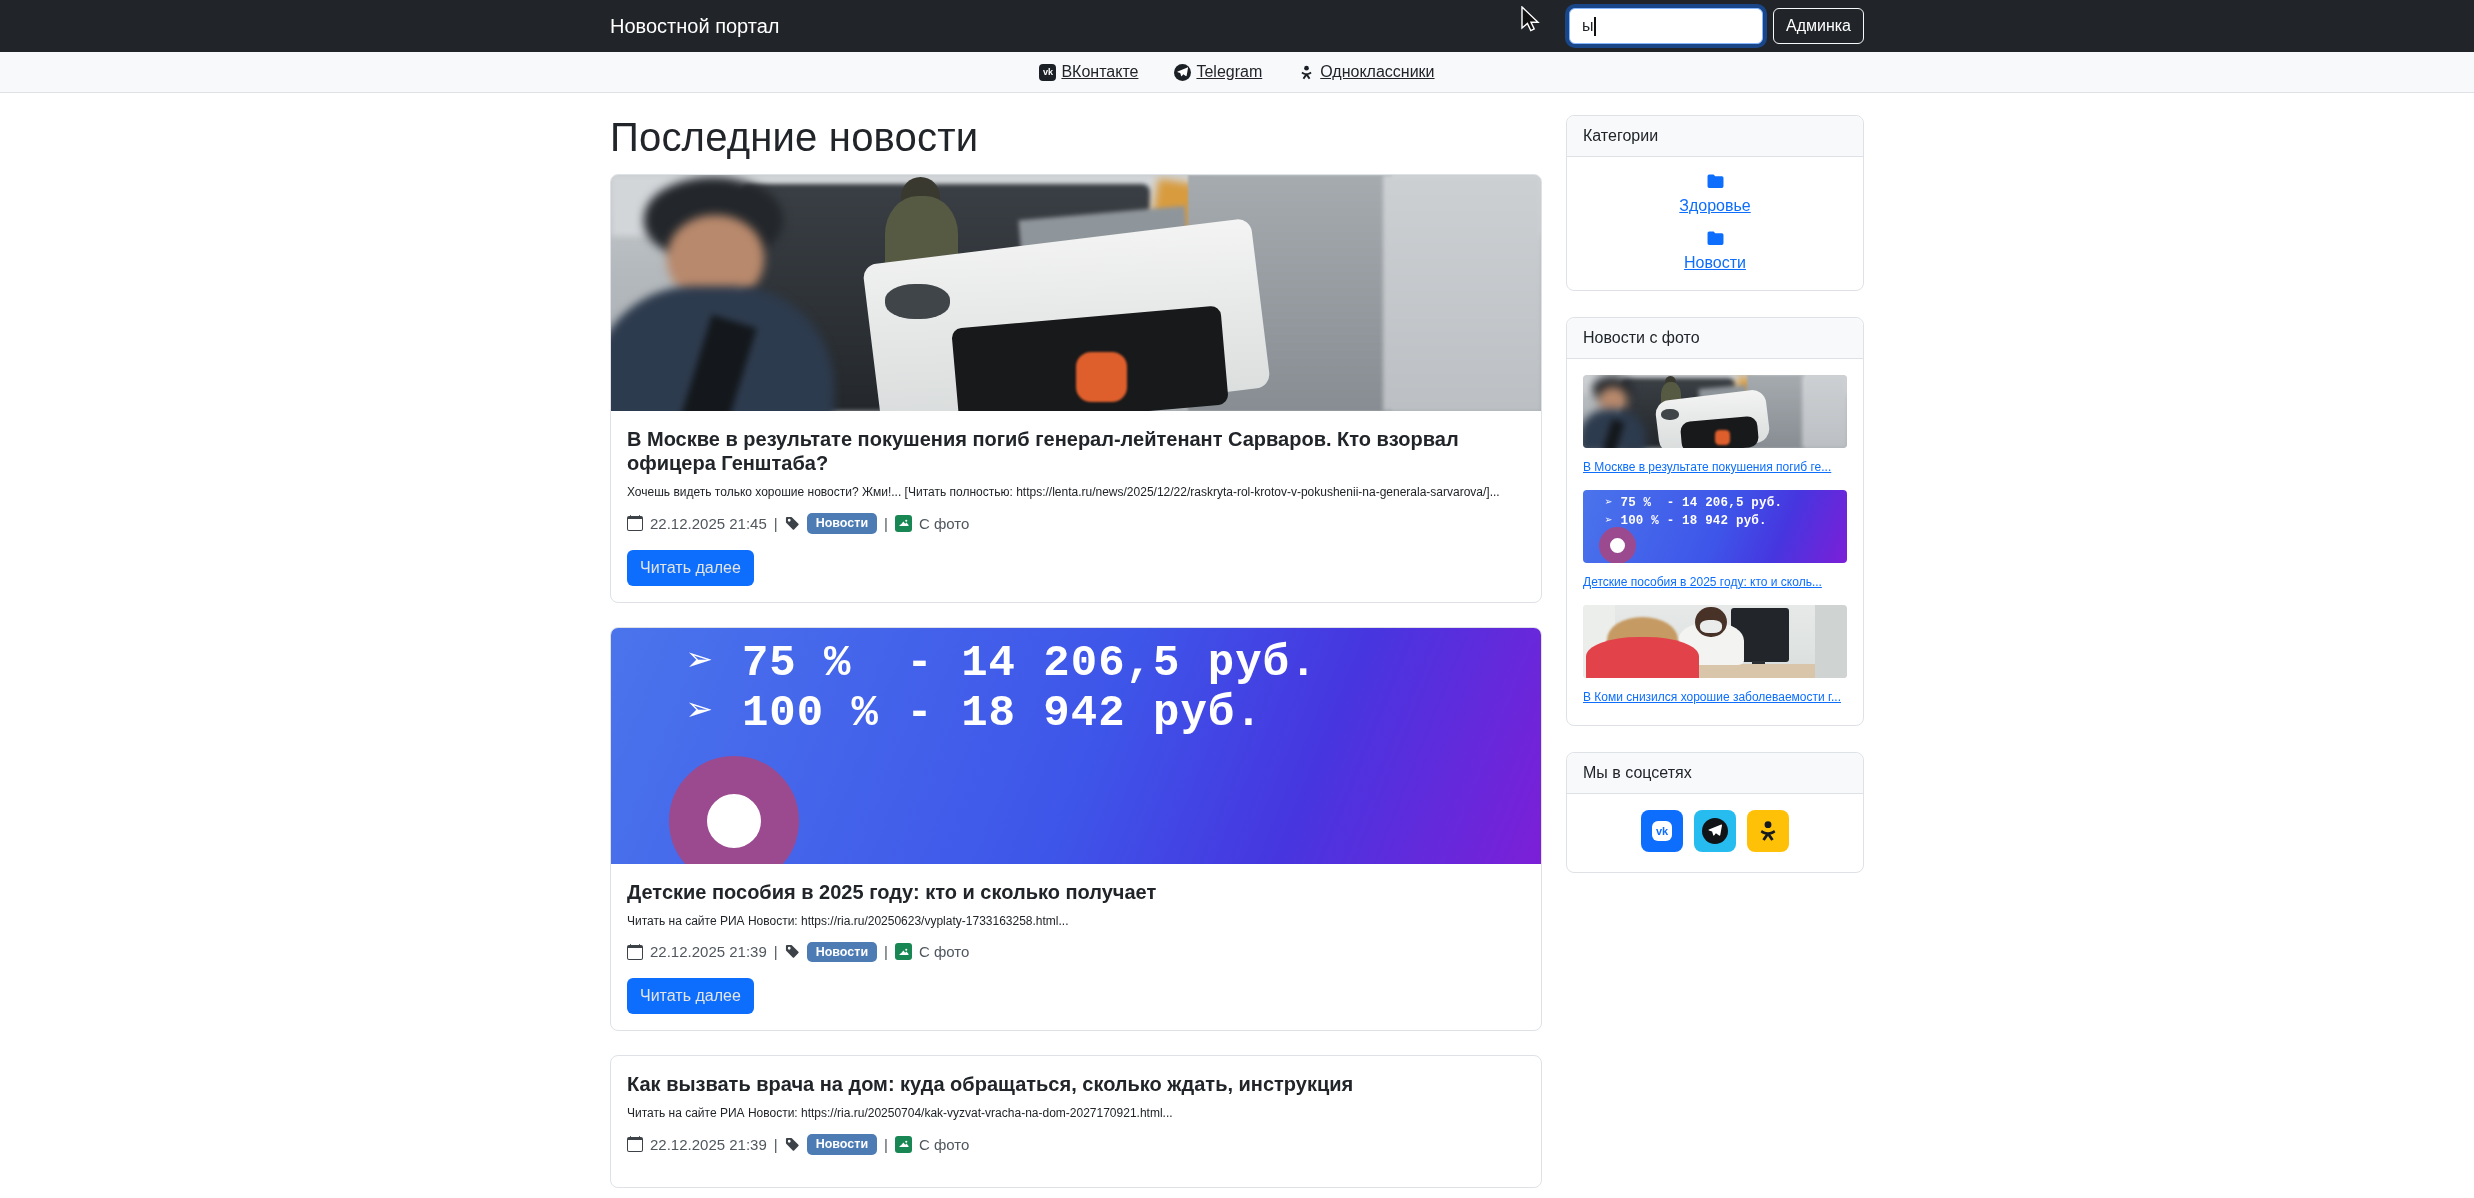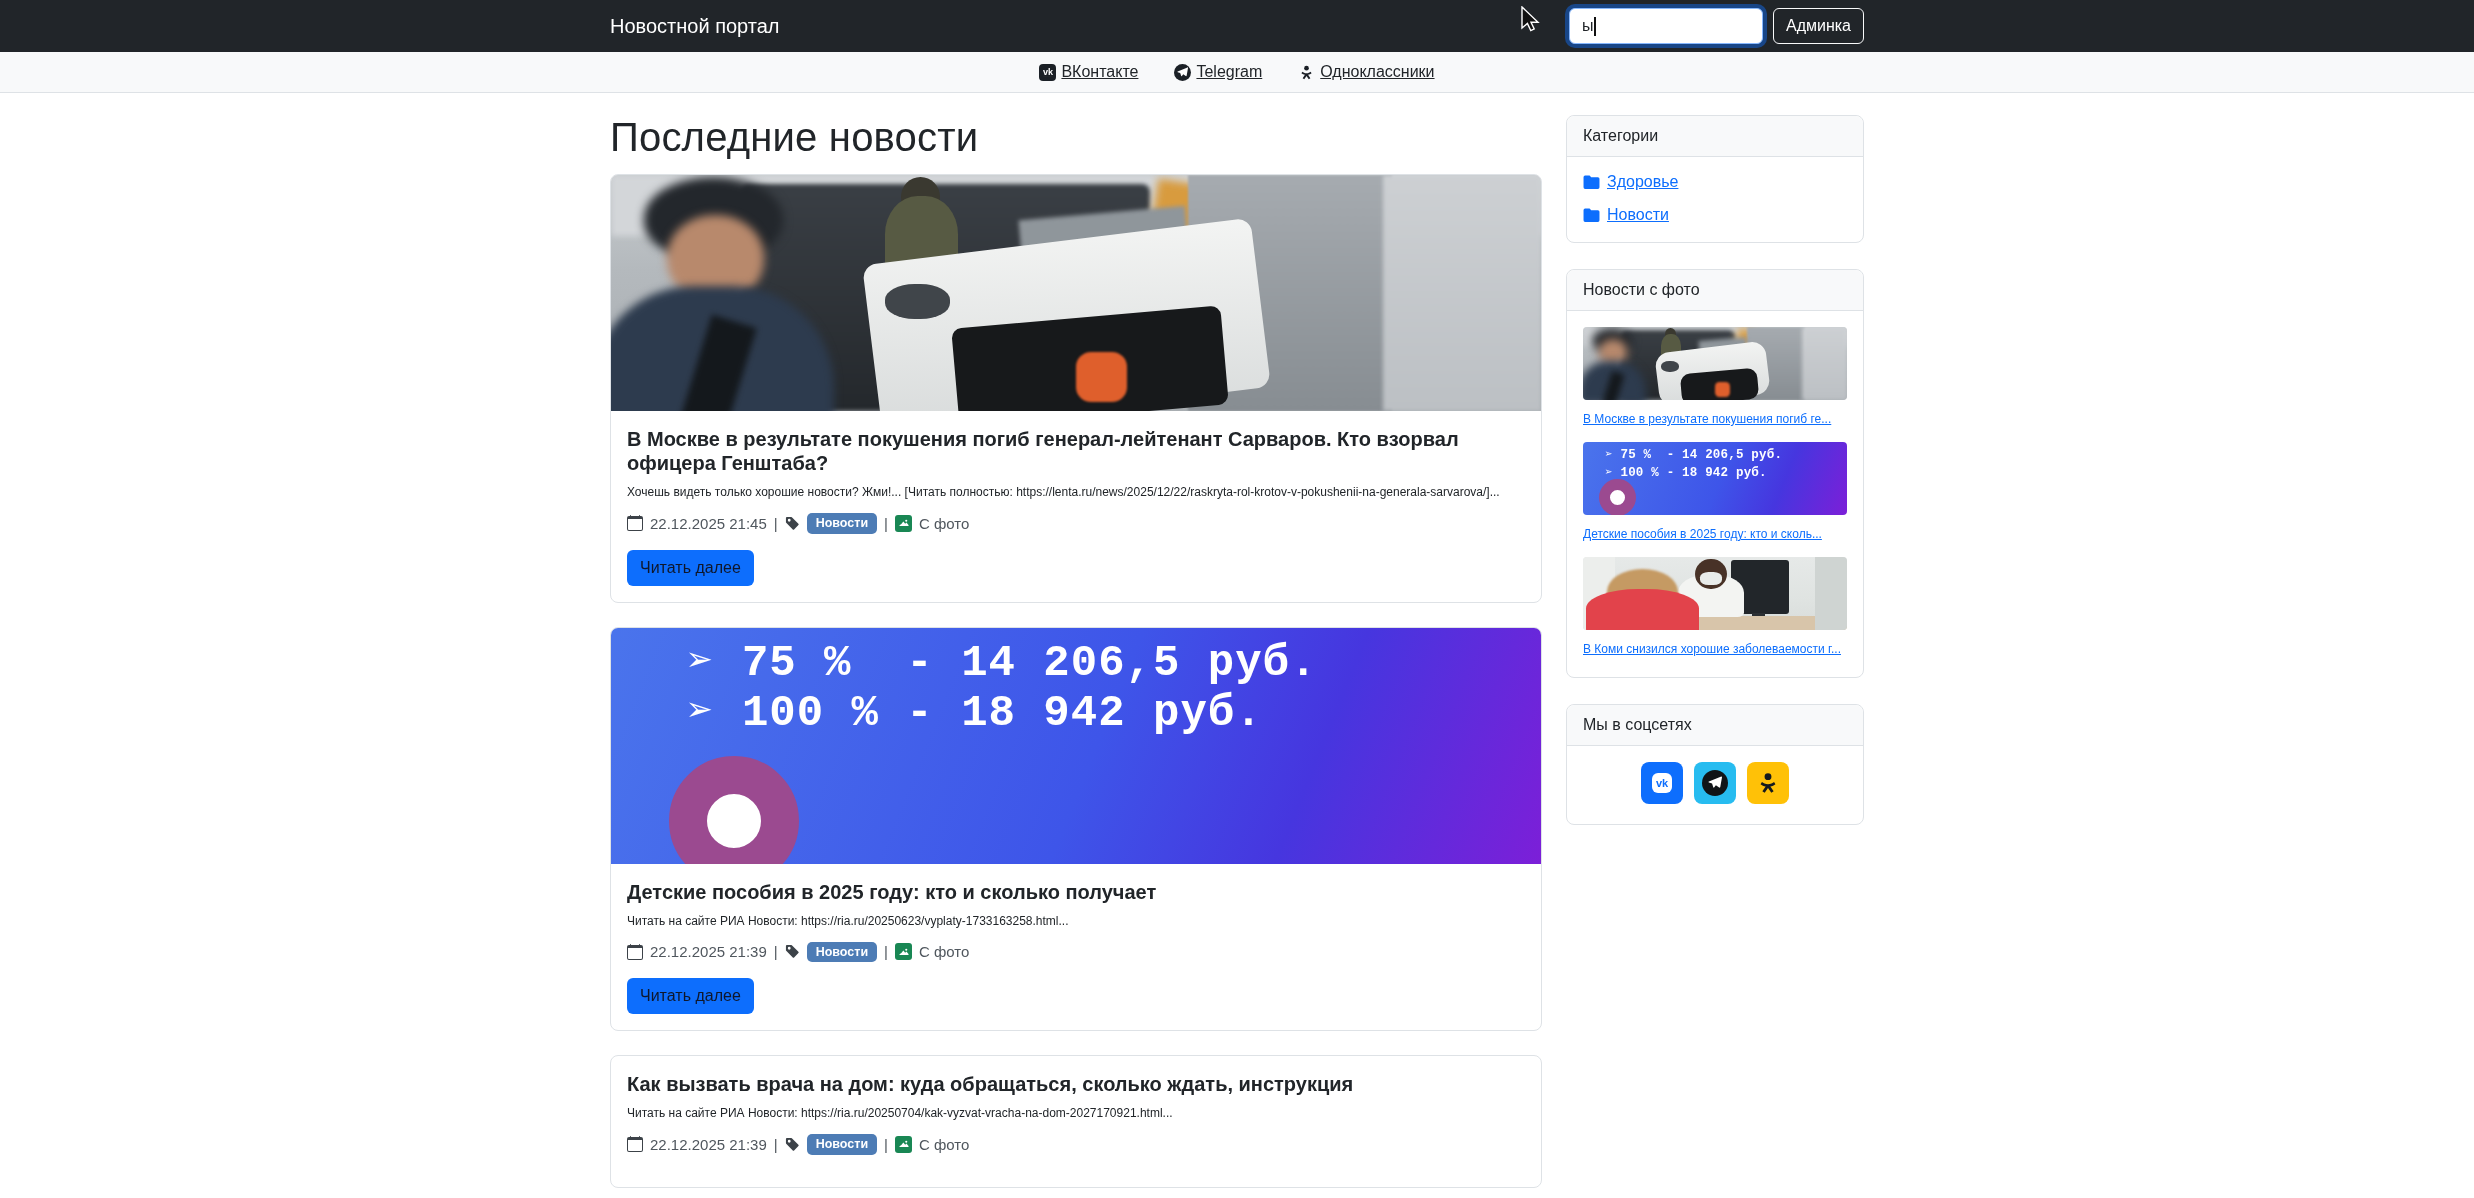--- a/index.html
+++ b/index.html
@@ -41,30 +41,30 @@
   .card{background:#fff; border:1px solid #dee2e6; border-radius:8px; margin-bottom:24px; overflow:hidden;}
   .card-img{height:236px; position:relative; overflow:hidden;}
   .card-body{padding:16px;}
   .card-title{font-size:20px; font-weight:600; line-height:1.2; margin:0 0 8px;}
   .card-text{font-size:12px; line-height:1.5; margin:0 0 12px;}
   .meta{font-size:15px; color:#50575e; display:flex; align-items:center; gap:7px; margin-bottom:16px;}
   .meta svg{flex:0 0 auto;}
   .badge{background:var(--badge); color:#fff; font-size:12.5px; font-weight:700; padding:4px 9px; border-radius:5px; line-height:1;}
   .photo-chip{width:17px; height:17px; background:var(--photo-chip); border-radius:3px; display:inline-flex;
     align-items:center; justify-content:center;}
-  .btn-primary{display:inline-block; background:var(--accent); color:#0f172a; border:none; border-radius:6px;
+  .btn-primary{display:inline-block; background:var(--accent); color:#e5e5e5; border:none; border-radius:6px;
     padding:9px 13px; font-size:16px; cursor:pointer;}
 
   
   .side-card{background:#fff; border:1px solid #dee2e6; border-radius:8px; margin-bottom:26px;}
   .side-header{padding:11px 16px; background:#f8f9fa; border-bottom:1px solid #dee2e6; font-size:16px;
     border-radius:8px 8px 0 0;}
   .side-body{padding:16px;}
   .cat-link{display:flex; gap:7px; align-items:center; color:var(--accent); text-decoration:underline;
-    font-size:16px; margin-bottom:15px;}
+    font-size:16px; margin-bottom:15px;flex-direction:column;}
   .cat-link:last-child{margin-bottom:2px;}
   .thumb{height:73px; border-radius:4px; overflow:hidden; position:relative; margin-bottom:9px; display:block;}
   .photo-link{display:block; color:var(--accent); text-decoration:underline; font-size:12px; line-height:1.68; margin-bottom:13px;}
   .socials-row{display:flex; justify-content:center; gap:11px; padding:16px 0 20px;}
   .tile{width:42px; height:42px; border-radius:8px; display:flex; align-items:center; justify-content:center; cursor:pointer;}
   .tile-vk{background:var(--social-vk);}
   .tile-tg{background:var(--social-tg);}
   .tile-ok{background:var(--social-ok);}
   .vk-inner{width:20px; height:20px; background:#fff; border-radius:6px; color:#0d6efd; font-weight:700; font-size:11px;
     display:flex; align-items:center; justify-content:center;}

